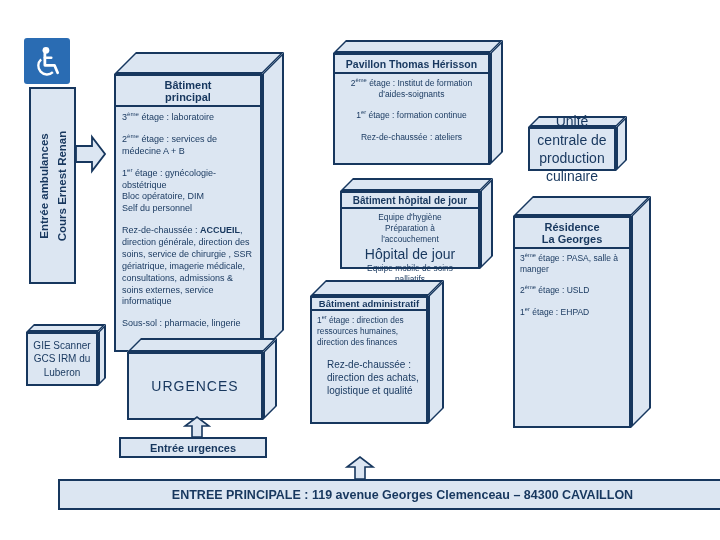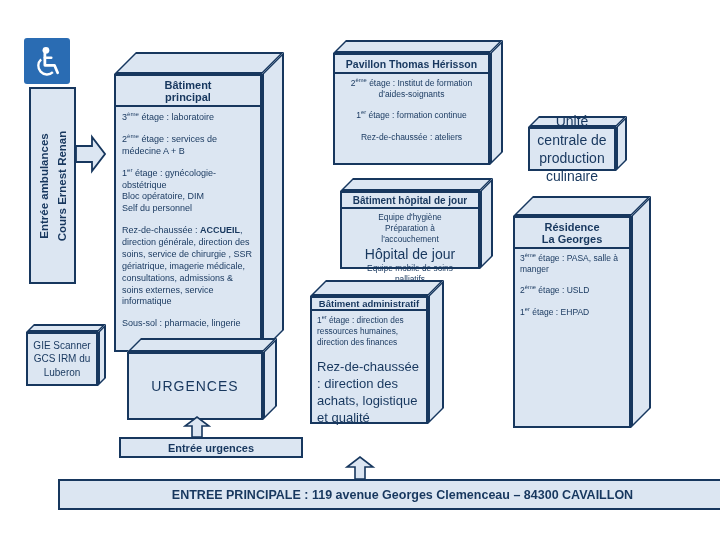--- a/index.html
+++ b/index.html
@@ -162,21 +162,21 @@
 
 <div class="cube" style="left:310px;top:280px;--w:118px;--h:128px;--d:16px;">
   <div class="face top"></div>
   <div class="face side"></div>
   <div class="face front">
     <div class="cube-title" style="font-size:9.5px;padding:0 1px;">
       <span class="tspan">Bâtiment administratif</span>
     </div>
     <div class="cube-body" style="padding:4px 5px;">
       <div class="para" style="font-size:8.3px;">1<sup>er</sup> étage : direction des ressources humaines, direction des finances</div>
-      <div class="para gap" style="font-size:13px;">Rez-de-chaussée : direction des achats, logistique et qualité</div>
+      <div class="para gap" style="font-size:10px;margin-left:10px;">Rez-de-chaussée : direction des achats, logistique et qualité</div>
     </div>
   </div>
 </div>
 
 <div class="cube" style="left:26px;top:324px;--w:72px;--h:54px;--d:8px;">
   <div class="face top"></div>
   <div class="face side"></div>
   <div class="face front flexcenter">
     <div class="para" style="font-size:10px;">GIE Scanner GCS IRM du Luberon</div>
   </div>
@@ -187,19 +187,19 @@
   <div class="face side"></div>
   <div class="face front flexcenter">
     <div style="font-size:14px;letter-spacing:1px;">URGENCES</div>
   </div>
 </div>
 
 <svg class="arrow" style="left:183px;top:416px;" width="28" height="21" viewBox="0 0 28 21">
   <polygon points="9,21 9,10 2,10 14,1 26,10 19,10 19,21" fill="#dce6f2" stroke="#17375e" stroke-width="1.6"></polygon>
 </svg>
 
-<div class="flatbox" style="left:119px;top:437px;width:184px;height:21px;font-size:11px;">Entrée urgences</div>
+<div class="flatbox" style="left:119px;top:437px;width:148px;height:21px;font-size:11px;">Entrée urgences</div>
 
 <svg class="arrow" style="left:344px;top:456px;" width="32" height="23" viewBox="0 0 32 23">
   <polygon points="11,23 11,11 3,11 16,1 29,11 21,11 21,23" fill="#dce6f2" stroke="#17375e" stroke-width="1.6"></polygon>
 </svg>
 
 <div class="flatbox" style="left:40px;top:479px;width:689px;height:31px;font-size:12.5px;margin-left:18px;">ENTREE PRINCIPALE : 119 avenue Georges Clemenceau – 84300 CAVAILLON</div>
 
 </body></html>

